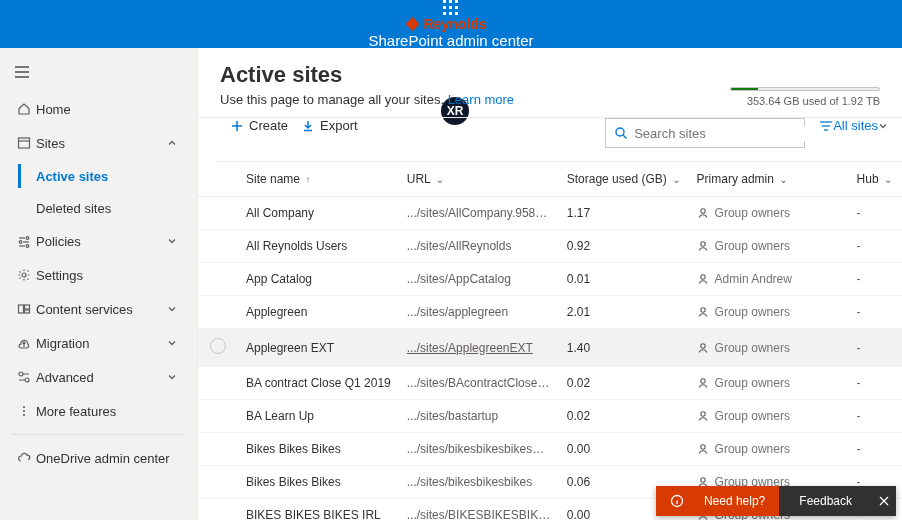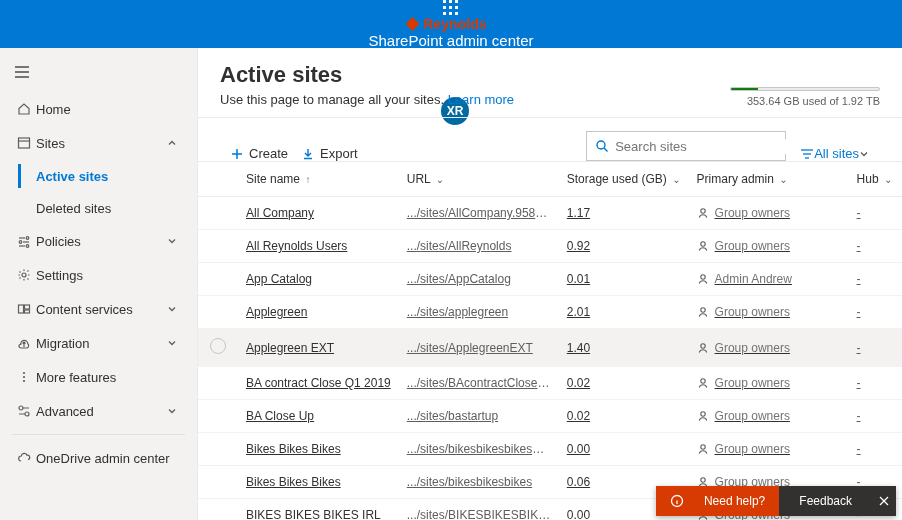--- a/index.html
+++ b/index.html
@@ -7,21 +7,21 @@
 .app { width: 902px; height: 520px; display: flex; flex-direction: column; }
 
 
 .header { height: 48px; background: #0078d4; color: #fff; display: flex; align-items: center; padding: 0 12px; flex-direction: column; }
 .waffle { width: 40px; height: 48px; display: flex; align-items: center; justify-content: center; cursor: pointer; }
 .brand { font-weight: 600; margin: 0 14px 0 4px; font-size: 14px; color: #d83b01; display:flex; align-items:center; gap:4px;}
 .brand-logo { width:14px; height:14px; background:#d83b01; clip-path: polygon(50% 0,100% 50%,50% 100%,0 50%); }
 .title { font-size: 15px; font-weight: 400; }
 .header-spacer { flex: 1; }
 .hicon { width: 40px; height: 48px; display: flex; align-items: center; justify-content: center; cursor: pointer; color:#fff; }
-.avatar { width: 28px; height: 28px; border-radius: 50%; background: #0369a1; color: #fff; display: flex; align-items: center; justify-content: center; font-size: 12px; font-weight: 600; margin-left: 8px; }
+.avatar { width: 28px; height: 28px; border-radius: 50%; background: #0f172a; color: #fff; display: flex; align-items: center; justify-content: center; font-size: 12px; font-weight: 600; margin-left: 8px; }
 
 
 .body { flex: 1; display: flex; min-height: 0; }
 
 
 .sidebar { width: 198px; background: #f3f2f1; border-right: 1px solid #edebe9; display: flex; flex-direction: column; padding-top: 4px; }
 .hamburger { width: 44px; height: 40px; display: flex; align-items: center; justify-content: center; cursor: pointer; }
 .nav { flex: 1; overflow-y: auto; }
 .nav-item { display: flex; align-items: center; height: 34px; padding: 0 12px; cursor: pointer; color: #323130; }
 .nav-item .ni-icon { width: 24px; display:flex; align-items:center; justify-content:center; color:#605e5c; }
@@ -37,34 +37,34 @@
 .page-head { padding: 14px 22px 10px 22px; border-bottom:1px solid #edebe9; }
 .page-head-row { display:flex; justify-content:space-between; align-items:flex-end; }
 .page-title { font-size: 22px; font-weight: 600; margin-bottom: 4px; }
 .page-desc { font-size: 13px; color: #323130; }
 .page-desc a { color: #0078d4; text-decoration: none; cursor:pointer; }
 .usage { width: 150px; text-align:right; font-size:11px; color:#605e5c; }
 .usage-bar { height:4px; background:#edebe9; margin-bottom:4px; width:150px; border:1px solid #c8c6c4; border-radius:2px; overflow:hidden;}
 .usage-fill { height:100%; background:#107c10; }
 
 
-.toolbar { display:flex; align-items:flex-end; height:44px; padding: 0 33px; gap:14px; border-bottom:1px solid #edebe9; }
+.toolbar { display:flex; align-items:flex-start; height:44px; padding: 0 14px; gap:14px; border-bottom:1px solid #edebe9;margin-left:19px; }
 .tbtn { display:flex; align-items:center; gap:6px; cursor:pointer; color:#323130; font-size:13px; }
 .tbtn .plus, .tbtn .dl { color:#0078d4; }
 .toolbar-spacer { flex:1; }
 .search-box { width:200px; height:30px; border:1px solid #c8c6c4; display:flex; align-items:center; padding:0 8px; gap:6px; }
 .search-box input { border:none; outline:none; flex:1; font-size:13px; }
 .filter { display:flex; align-items:center; cursor:pointer; color:#0078d4; font-size:13px; }
 
 
 .table-wrap { flex:1; overflow:auto; }
 table { width:100%; border-collapse: collapse; }
 th { text-align:left; font-weight:400; font-size:12px; color:#323130; padding:10px 8px; border-bottom:1px solid #edebe9; white-space:nowrap; }
 th .sort { color:#605e5c; font-size:10px; margin-left:2px;}
-td { padding:9px 8px; font-size:12px; border-bottom:1px solid #f3f2f1; color:#323130; white-space:nowrap; overflow:hidden; text-overflow:ellipsis;text-decoration:underline; }
+td { padding:9px 8px; font-size:12px; border-bottom:1px solid #f3f2f1; color:#323130; white-space:nowrap; overflow:hidden; text-overflow:ellipsis; }
 tr.hover { background:#f3f2f1; }
 tr.hover td.url-cell { text-decoration: underline; }
 .sel-cell { width:40px; text-align:center; }
 .sel-circle { width:16px; height:16px; border:1px solid #c8c6c4; border-radius:50%; display:inline-block; }
 .admin-cell { display:flex; align-items:center; gap:6px; color:#737373; }
 .person-icon { color:#605e5c; }
 td.hub { color:#605e5c; }
 td.url-cell { color:#605e5c; max-width:150px;}
 .col-name{width:160px;} .col-url{width:160px;} .col-storage{width:110px;} .col-admin{width:160px;}
 
@@ -214,42 +214,42 @@
             </span>
           <span class="ni-label">Migration</span>
           <span class="chev">
               <svg width="10" height="10" viewBox="0 0 10 10" fill="none" stroke="currentColor" stroke-width="1.3">
                 <path d="M2 3.5 5 6.5l3-3"></path>
               </svg>
             </span>
         </div>
         <div class="nav-item">
           <span class="ni-icon">
+              <svg width="14" height="14" viewBox="0 0 14 14" fill="none" stroke="currentColor" stroke-width="1.2">
+                <circle cx="4" cy="4" r="2"></circle>
+                <circle cx="10" cy="10" r="2"></circle>
+                <path d="M6 4h6M2 10h6"></path>
+              </svg>
+            </span>
+          <span class="ni-label">Advanced</span>
+          <span class="chev">
+              <svg width="10" height="10" viewBox="0 0 10 10" fill="none" stroke="currentColor" stroke-width="1.3">
+                <path d="M2 3.5 5 6.5l3-3"></path>
+              </svg>
+            </span>
+        </div>
+        <div class="nav-item">
+          <span class="ni-icon">
               <svg width="14" height="14" viewBox="0 0 14 14" fill="currentColor">
                 <circle cx="7" cy="3" r="1.1"></circle>
                 <circle cx="7" cy="7" r="1.1"></circle>
                 <circle cx="7" cy="11" r="1.1"></circle>
               </svg>
             </span>
           <span class="ni-label">More features</span>
-        </div>
-        <div class="nav-item">
-          <span class="ni-icon">
-              <svg width="14" height="14" viewBox="0 0 14 14" fill="none" stroke="currentColor" stroke-width="1.2">
-                <circle cx="4" cy="4" r="2"></circle>
-                <circle cx="10" cy="10" r="2"></circle>
-                <path d="M6 4h6M2 10h6"></path>
-              </svg>
-            </span>
-          <span class="ni-label">Advanced</span>
-          <span class="chev">
-              <svg width="10" height="10" viewBox="0 0 10 10" fill="none" stroke="currentColor" stroke-width="1.3">
-                <path d="M2 3.5 5 6.5l3-3"></path>
-              </svg>
-            </span>
         </div>
         <div class="nav-divider"></div>
         <div class="nav-item">
           <span class="ni-icon">
               <svg width="14" height="14" viewBox="0 0 14 14" fill="none" stroke="currentColor" stroke-width="1.2">
                 <path d="M4 10a2.5 2.5 0 0 1 .3-5A3 3 0 0 1 10 4.2 2.2 2.2 0 0 1 11 8.5"></path>
               </svg>
             </span>
           <span class="ni-label">OneDrive admin center</span>
         </div>
@@ -435,21 +435,21 @@
                         <path d="M2.2 10.5a4 4 0 0 1 7.6 0"></path>
                       </svg>
                     </span>
                     <span>Group owners</span>
                   </span>
                 </td>
                 <td class="hub">-</td>
               </tr>
               <tr>
                 <td class="sel-cell"></td>
-                <td>BA Close Up</td>
+                <td>BA Learn Up</td>
                 <td class="url-cell">.../sites/bastartup</td>
                 <td>0.02</td>
                 <td>
                   <span class="admin-cell">
                     <span class="person-icon">
                       <svg width="12" height="12" viewBox="0 0 12 12" fill="none" stroke="currentColor" stroke-width="1.1">
                         <circle cx="6" cy="4" r="2.2"></circle>
                         <path d="M2.2 10.5a4 4 0 0 1 7.6 0"></path>
                       </svg>
                     </span>

